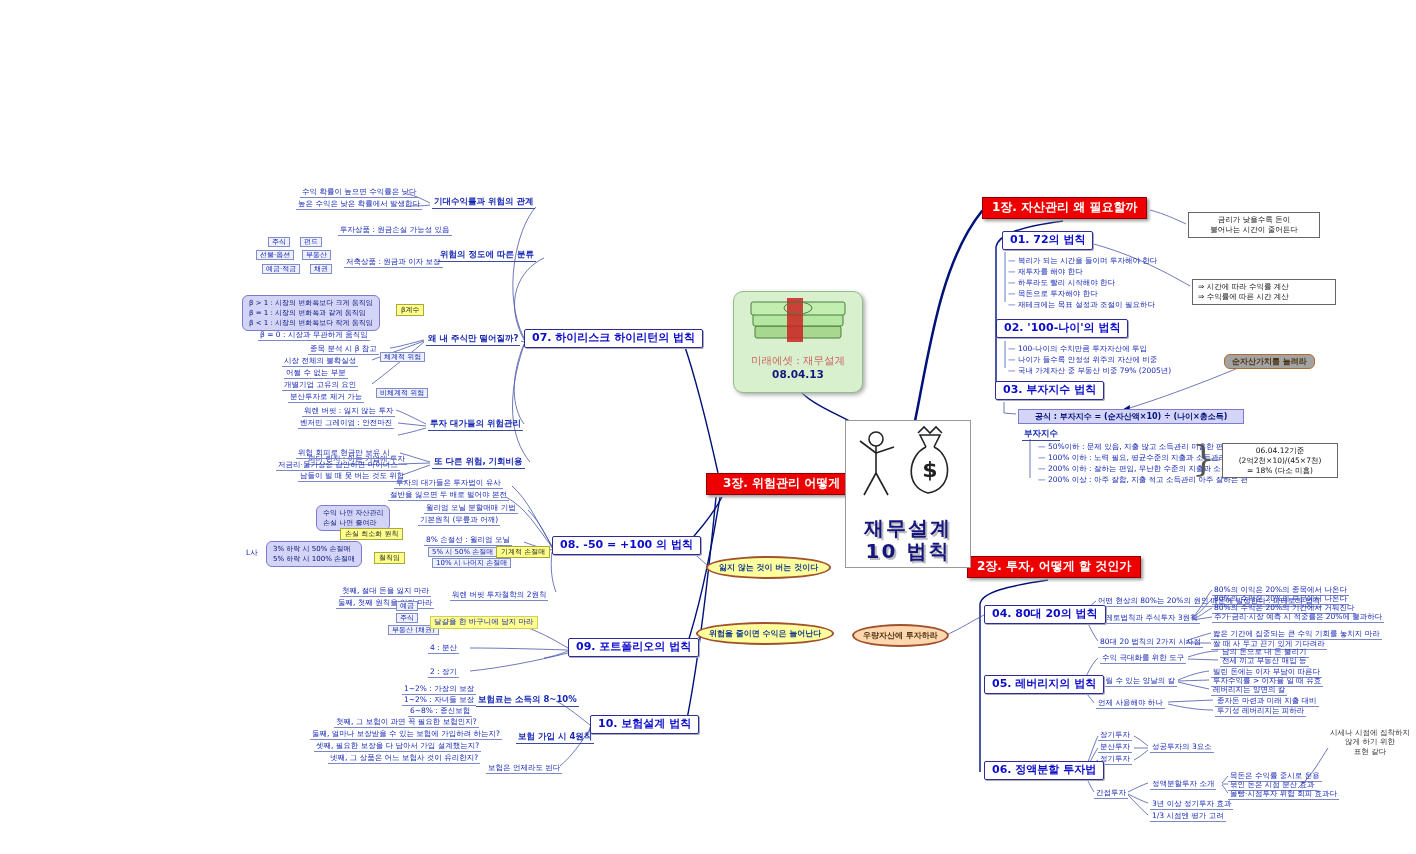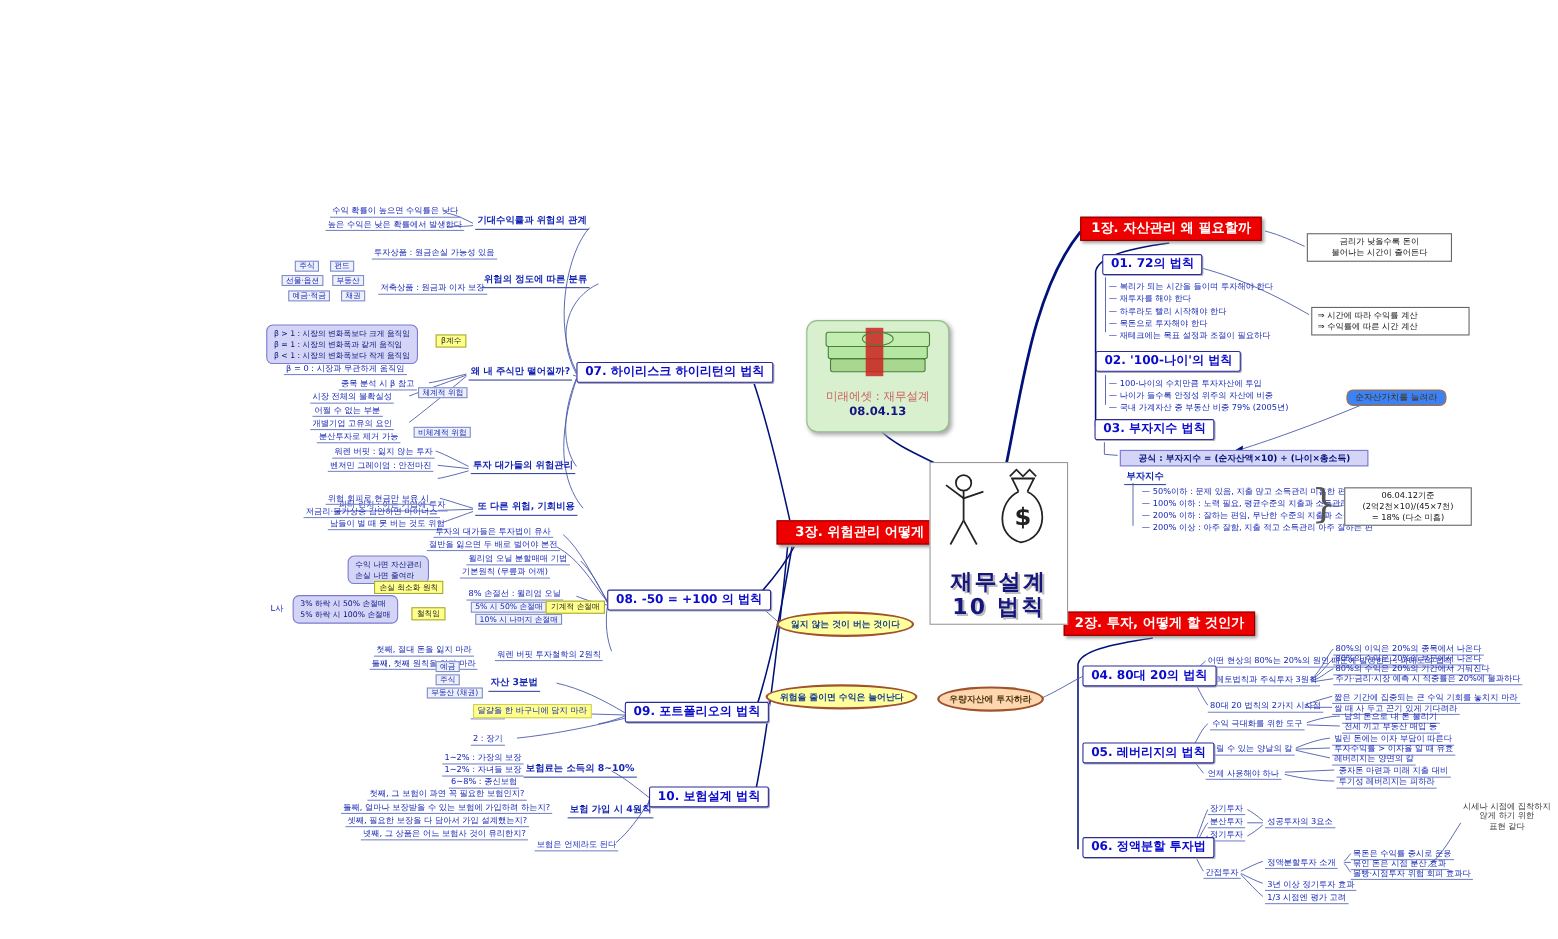--- a/index.html
+++ b/index.html
@@ -23,22 +23,22 @@
   .formula{background:#d4d4f7;border:1px solid #7b7bd1;font-size:8px;font-weight:bold;
            color:#00127a;padding:2px 16px;}
   .purple{background:#d4d4f7;border:1px solid #7b7bd1;border-radius:6px;font-size:7px;
           padding:2px 6px;color:#00127a;line-height:1.45;}
   .ychip{background:#ffff8c;border:1px solid #a8a83c;font-size:7px;padding:1px 4px;color:#222;}
   .hl{background:#ffff8c;border:1px solid #cfcf5a;font-size:7.5px;padding:1px 3px;color:#1526b4;}
   .ellipseY{background:#ffff9e;border:2px solid #a0522d;border-radius:50%;font-size:8px;
             font-weight:bold;padding:5px 11px;color:#143c8c;}
   .ellipseO{background:#ffd7ae;border:2px solid #a0522d;border-radius:50%;font-size:8px;
             font-weight:bold;padding:5px 9px;color:#4a3310;}
-  .orange{background:#3b82f6;border:1px solid #b06c2c;border-radius:6px;font-size:8px;
-          padding:2px 7px;color:#4a3310;font-weight:normal;}
+  .orange{background:#a3a3a3;border:1px solid #b06c2c;border-radius:6px;font-size:8px;
+          padding:2px 7px;color:#4a3310;font-weight:bold;}
   .brace{font-size:36px;color:#555;font-family:"DejaVu Serif",serif;border:none;}
   #source-box{position:absolute;left:733px;top:291px;width:128px;height:100px;z-index:4;
               background:#d9f0cf;border:1px solid #8fbf88;border-radius:10px;
               box-shadow:2px 2px 4px #aaa;text-align:center;}
   #source-box .l1{color:#cc5f5f;font-size:10.5px;margin-top:2px;}
   #source-box .l2{color:#15157d;font-size:10.5px;font-weight:bold;}
   #center-box{position:absolute;left:845px;top:420px;width:124px;height:146px;z-index:4;
               background:#fff;border:1px solid #999;text-align:center;}
   #center-box .t{font-size:20px;font-weight:bold;color:#15157d;letter-spacing:2px;
                  text-shadow:2px 2px 0 #bcbcbc;line-height:1.15;}
@@ -275,21 +275,21 @@
       <div class="n ychip" style="left: 496px; top: 546px;">기계적 손절매</div>
       <div class="n tiny" style="left: 450px; top: 591px;">워렌 버핏 투자철학의 2원칙</div>
       <div class="n tiny" style="left: 340px; top: 587px;">첫째, 절대 돈을 잃지 마라</div>
       <div class="n tiny" style="left: 336px; top: 599px;">둘째, 첫째 원칙을 잊지 마라</div>
       <div class="n ellipseY" style="left: 706px; top: 556px;">잃지 않는 것이 버는 것이다</div>
       <div class="n mid" style="left: 444px; top: 617px;">자산 3분법</div>
       <div class="n chip" style="left: 396px; top: 601px;">예금</div>
       <div class="n chip" style="left: 396px; top: 613px;">주식</div>
       <div class="n chip" style="left: 388px; top: 625px;">부동산 (채권)</div>
       <div class="n tiny" style="left: 428px; top: 644px;">4 : 분산</div>
-      <div class="n hl" style="left: 430px; top: 640px; text-align: center;">달걀을 한 바구니에 담지 마라</div>
+      <div class="n hl" style="left: 430px; top: 616px; text-align: center;">달걀을 한 바구니에 담지 마라</div>
       <div class="n tiny" style="left: 428px; top: 668px;">2 : 장기</div>
       <div class="n ellipseY" style="left: 696px; top: 622px;">위험을 줄이면 수익은 늘어난다</div>
       <div class="n mid" style="left: 476px; top: 695px;">보험료는 소득의 8~10%</div>
       <div class="n tiny" style="left: 402px; top: 685px;">1~2% : 가장의 보장</div>
       <div class="n tiny" style="left: 402px; top: 696px;">1~2% : 자녀들 보장</div>
       <div class="n tiny" style="left: 408px; top: 707px;">6~8% : 종신보험</div>
       <div class="n mid" style="left: 516px; top: 732px;">보험 가입 시 4원칙</div>
       <div class="n tiny" style="left: 334px; top: 718px;">첫째, 그 보험이 과연 꼭 필요한 보험인지?</div>
       <div class="n tiny" style="left: 310px; top: 730px;">둘째, 얼마나 보장받을 수 있는 보험에 가입하려 하는지?</div>
       <div class="n tiny" style="left: 314px; top: 742px;">셋째, 필요한 보장을 다 담아서 가입 설계했는지?</div>

